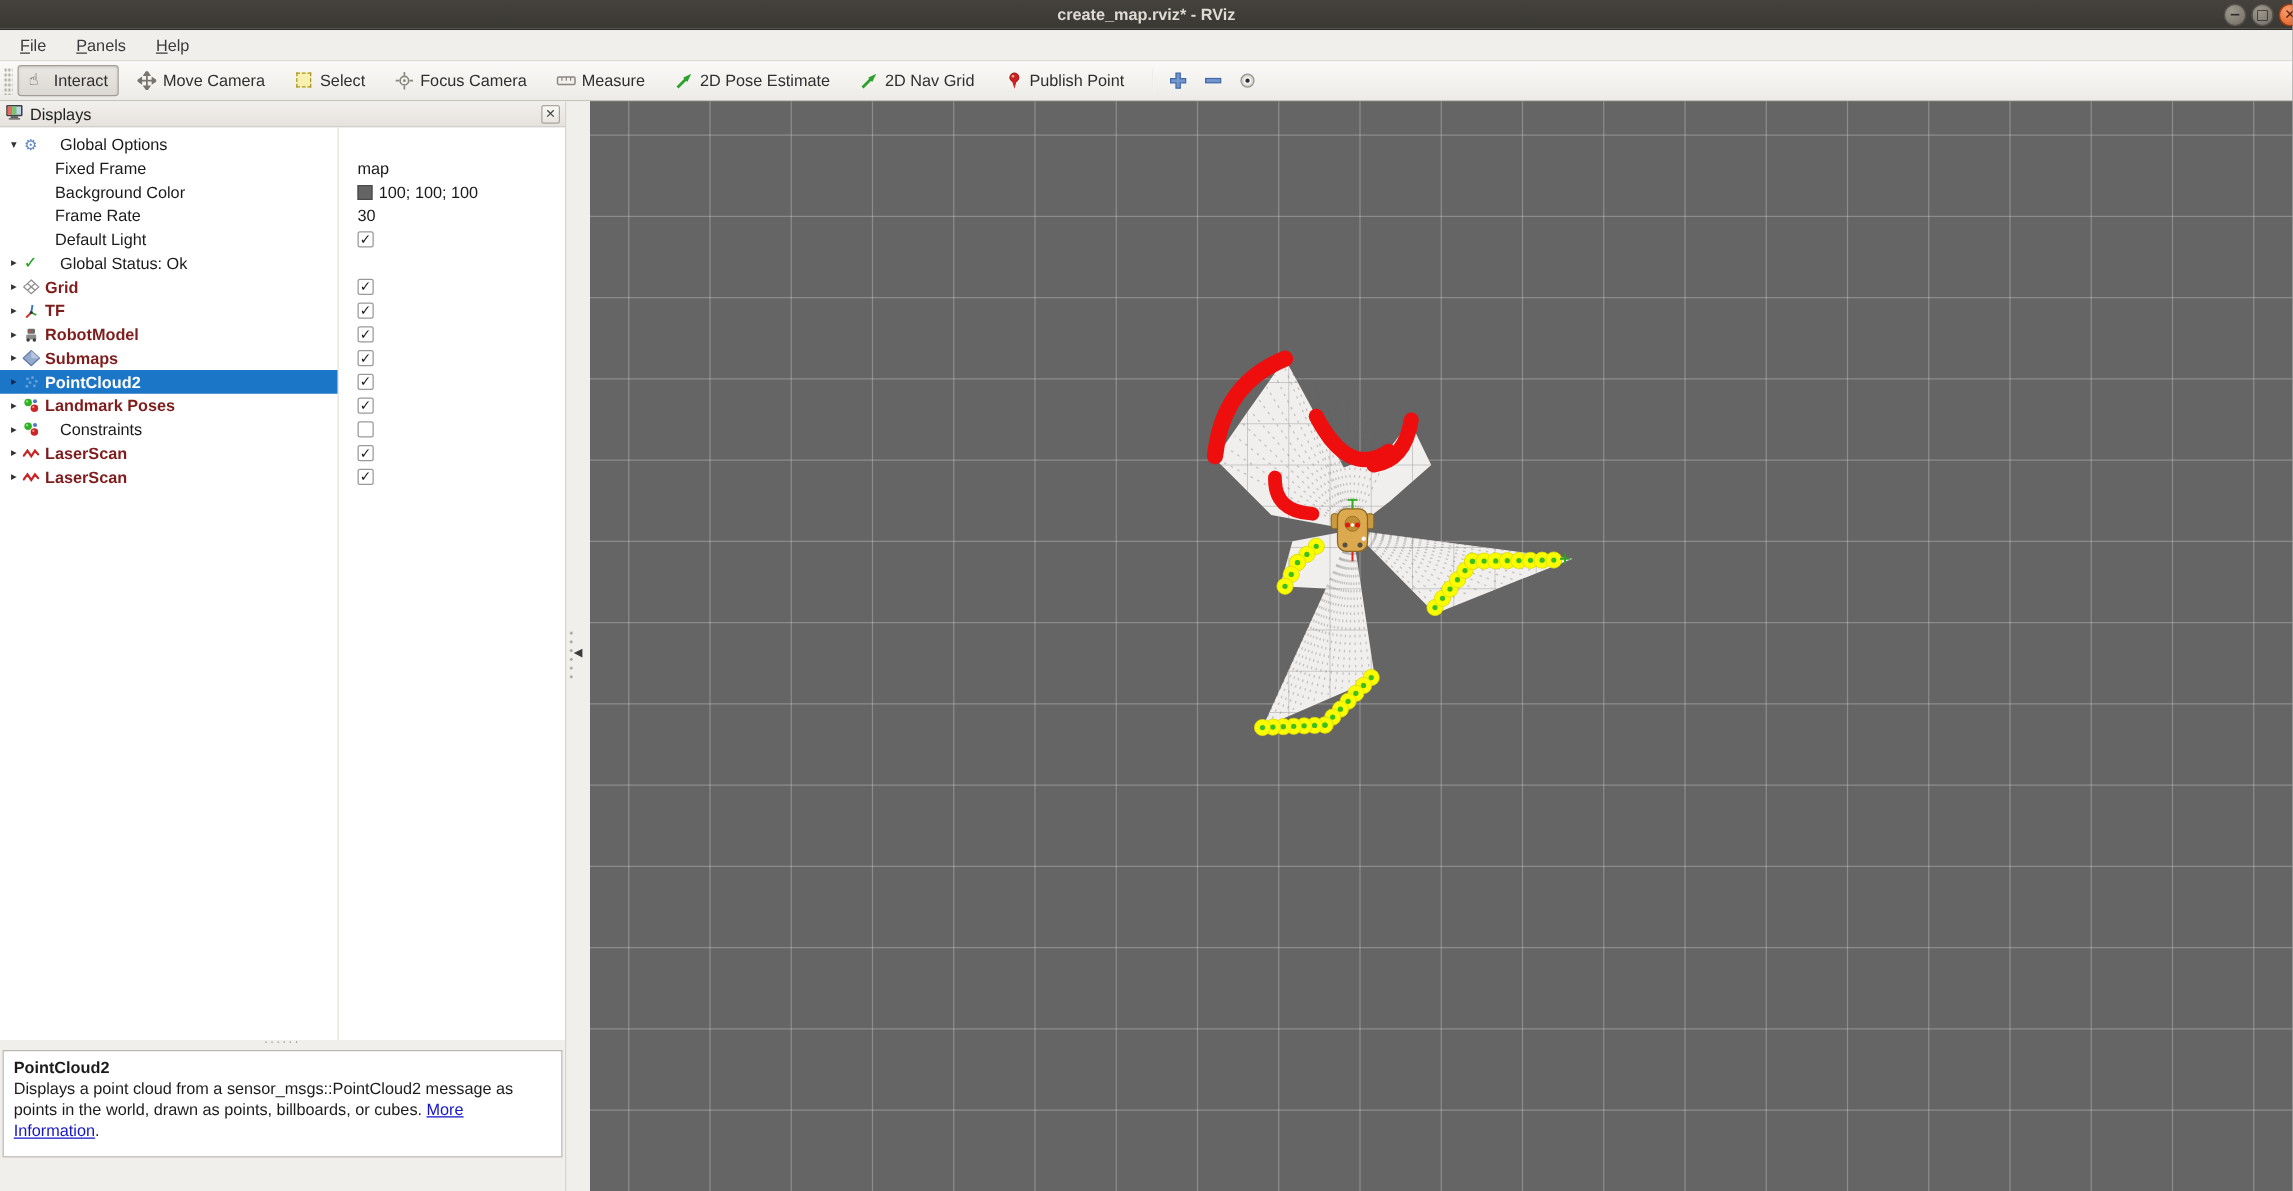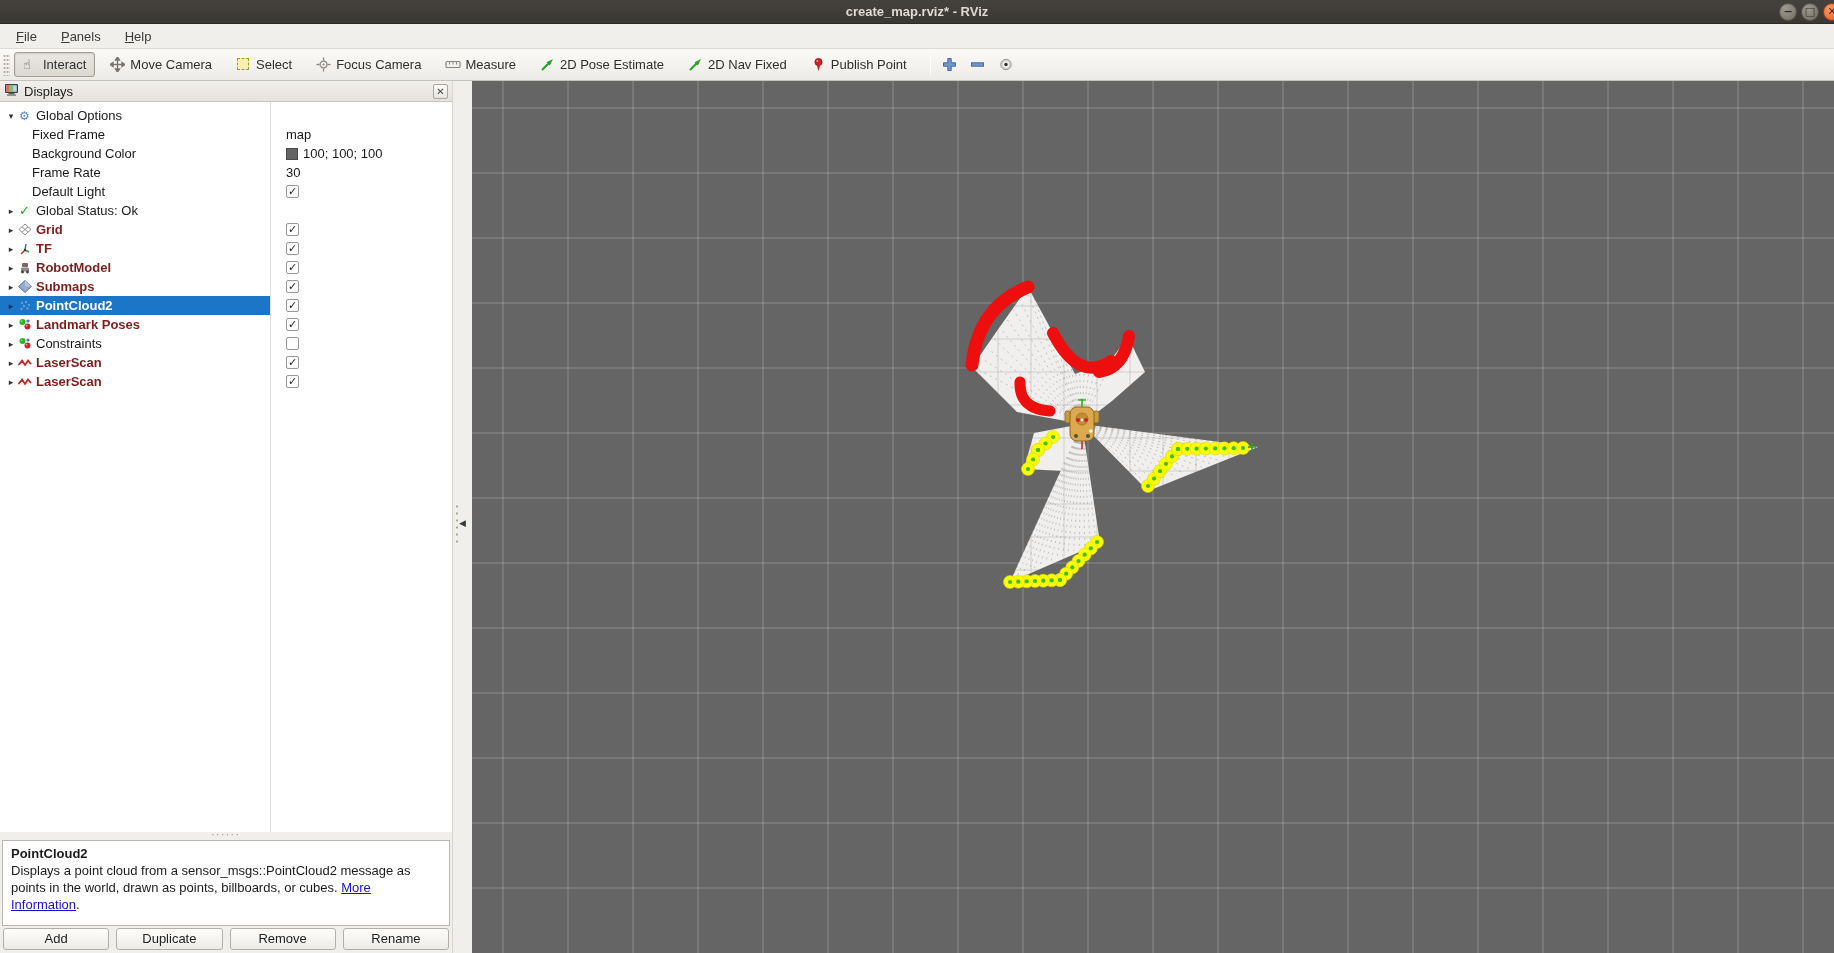--- a/index.html
+++ b/index.html
@@ -54,21 +54,21 @@
 
   .tree { position:absolute; top:21px; left:0; width:452px; height:730px; background:#fff; overflow:hidden; }
   .coldiv { position:absolute; top:0; left:270px; width:1px; height:100%; background:#e3e0db; }
   .trow { display:flex; height:19px; align-items:center; position:relative; }
   .tleft { width:270px; height:19px; display:flex; align-items:center; }
   .tleft.sel { background:#1c76c8; }
   .tright { padding-left:16px; display:flex; align-items:center; }
   .arrow { width:12px; margin-left:5px; font-size:9px; color:#333; text-align:center; }
   .ticn { width:15px; height:14px; margin-right:4px; display:inline-flex; align-items:center; justify-content:center; }
   .indent { width:32px; }
-  .pname { color:#1a1a1a; }
+  .pname { color:#1a1a1a;margin-left:12px; }
   .dispname { color:#7f1d1d; font-weight:bold; }
   .tleft.sel .dispname { color:#fff; }
   .checkbox { width:13px; height:13px; border:1px solid #999; border-radius:2px; background:#fff;
     font-size:11px; line-height:11px; text-align:center; color:#1a1a1a; }
   .swatch { width:12px; height:12px; background:#646464; border:1px solid #4a4a4a; display:inline-block; margin-right:5px; }
 
   .vsplit { position:absolute; top:751px; left:0; width:452px; height:8px; text-align:center;
     color:#8f8b85; font-size:9px; line-height:6px; letter-spacing:2px; }
   .descbox { position:absolute; top:759px; left:2px; width:448px; height:86px; background:#fff;
     border:1px solid #bab6b0; padding:4px 8px; line-height:1.32; color:#1c1c1c; }
@@ -156,21 +156,21 @@
           <line x1="2" y1="13" x2="10" y2="5" stroke="#2ca22c" stroke-width="2.2"></line>
           <path d="M13,2 L6.5,5.2 L9.8,8.5 Z" fill="#2ca22c"></path>
         </svg></span>
     <span>2D Pose Estimate</span>
   </div>
   <div class="tool">
     <span class="ticon"><svg width="15" height="15" viewBox="0 0 15 15">
           <line x1="2" y1="13" x2="10" y2="5" stroke="#2ca22c" stroke-width="2.2"></line>
           <path d="M13,2 L6.5,5.2 L9.8,8.5 Z" fill="#2ca22c"></path>
         </svg></span>
-    <span>2D Nav Fixed</span>
+    <span>2D Nav Grid</span>
   </div>
   <div class="tool">
     <span class="ticon"><svg width="15" height="15" viewBox="0 0 15 15">
           <circle cx="7.5" cy="5" r="3.6" fill="#cf2020" stroke="#8e1212" stroke-width="0.8"></circle>
           <path d="M5.6,7.6 L7.5,14 L9.4,7.6 Z" fill="#cf2020"></path>
           <circle cx="6.4" cy="3.9" r="1" fill="#f2a9a9"></circle>
         </svg></span>
     <span>Publish Point</span>
   </div>
 
@@ -432,26 +432,20 @@
           </div>
       </div>
     </div>
 
     <div class="vsplit glyph">······</div>
 
     <div class="descbox">
       <b>PointCloud2</b><span>Displays a point cloud from a sensor_msgs::PointCloud2 message as points in the world, drawn as points, billboards, or cubes. </span><span class="desclink">More Information</span><span>.</span>
     </div>
 
-    <div class="btnrow">
-      <div class="pbtn">Add</div>
-      <div class="pbtn">Duplicate</div>
-      <div class="pbtn">Remove</div>
-      <div class="pbtn">Rename</div>
-    </div>
   </div>
 
   <div class="strip">
     <div class="collapse">
       <div class="cdots"></div>
       <span class="carrow glyph">◀</span>
     </div>
   </div>
 
   <div class="viewport-wrap">

